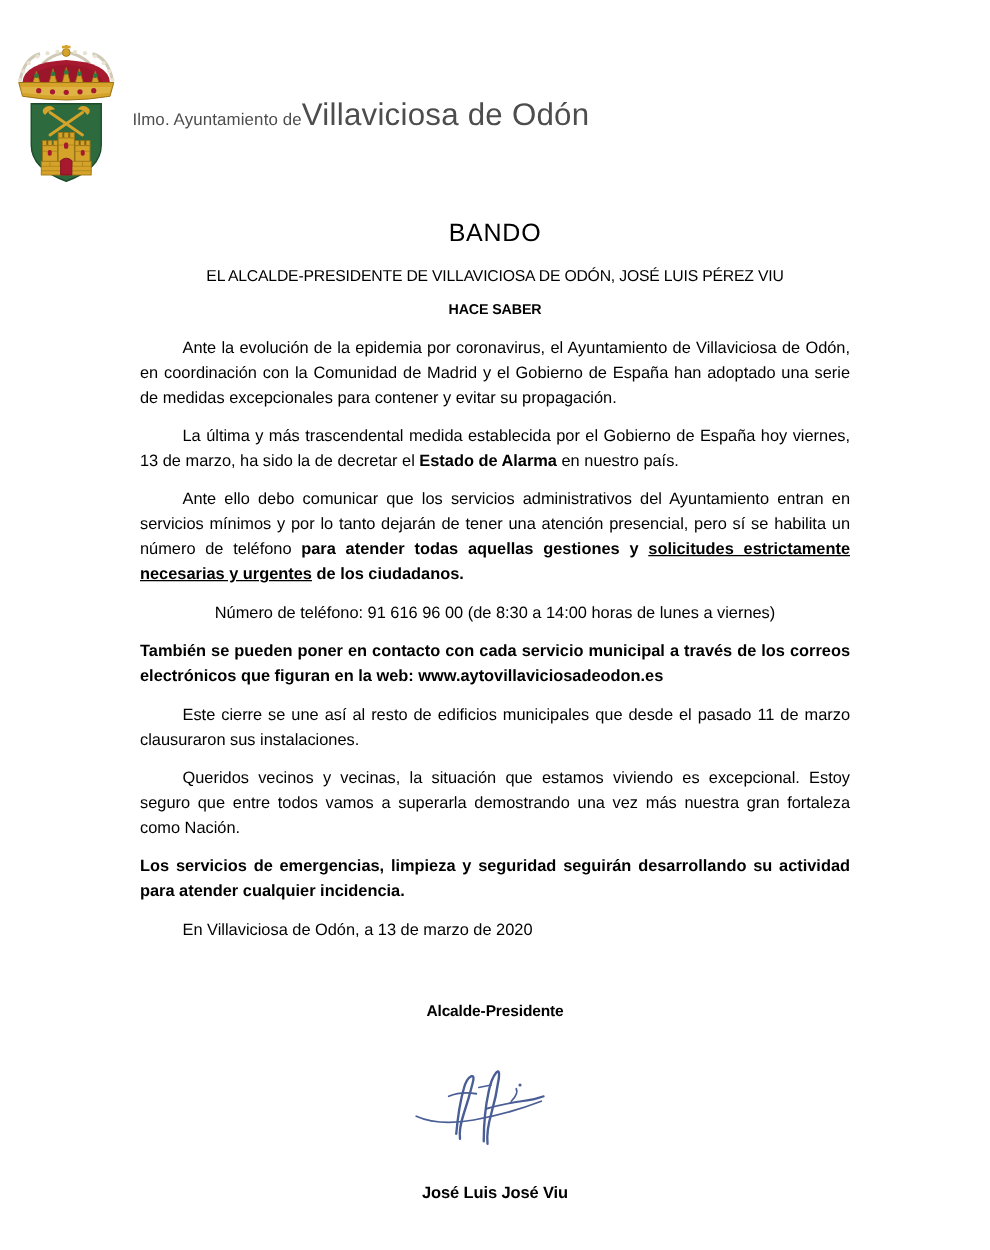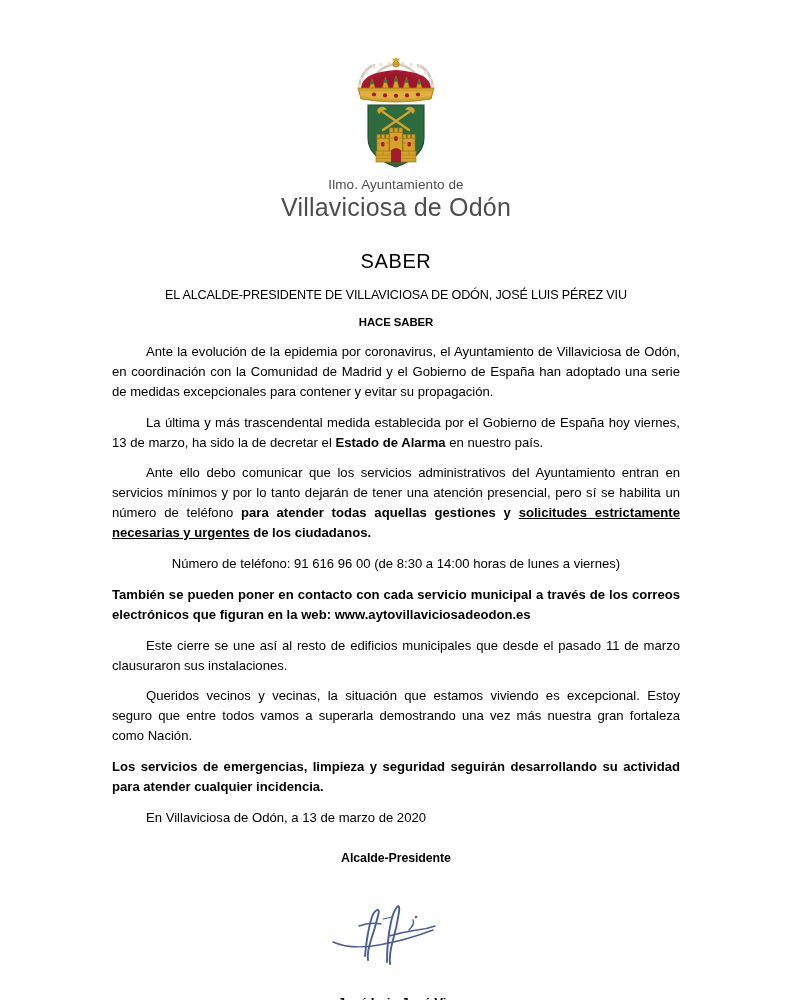--- a/index.html
+++ b/index.html
@@ -20,23 +20,23 @@
   .page {
     width: 792px;
     height: 1000px;
     background: #ffffff;
     position: relative;
     box-sizing: border-box;
   }
 
   
   .letterhead {
-    padding-top: 58px;
+    padding-top: 36px;
     display: flex;
-    flex-direction: column;
+    flex-direction: row;
     align-items: center;
   }
   .crest-wrap {
     width: 106px;
     height: 112px;
     display: block;
   }
   .crest-wrap svg { display: block; }
 
   .org-line1 {
@@ -103,21 +103,21 @@
     font-weight: bold;
     text-indent: 0;
     text-align: justify;
   }
   p.small-indent { text-indent: 34px; text-align: left; }
   .b { font-weight: bold; }
   .bu { font-weight: bold; text-decoration: underline; }
 
   
   .sign-block {
-    margin-top: 23px;
+    margin-top: 48px;
     display: flex;
     flex-direction: column;
     align-items: center;
     gap: 19px;
   }
   .sign-role {
     font-size: 12.4px;
     font-weight: bold;
     letter-spacing: -0.1px;
   }
@@ -245,21 +245,21 @@
           <rect x="64.6" y="84" width="3.2" height="4.6" rx="1.4"></rect>
           <rect x="51.2" y="78" width="3.4" height="5" rx="1.5"></rect>
         </g>
       </svg>
     </div>
 
     <div class="org-line1">Ilmo. Ayuntamiento de</div>
     <div class="org-line2">Villaviciosa de Odón</div>
   </div>
 
-  <div class="doc-title">SABER</div>
+  <div class="doc-title">BANDO</div>
   <div class="doc-subtitle">EL ALCALDE-PRESIDENTE DE VILLAVICIOSA DE ODÓN, JOSÉ LUIS PÉREZ VIU</div>
   <div class="doc-declare">HACE SABER</div>
 
   <div class="body-wrap">
 
     <p class="para indent">Ante la evolución de la epidemia por coronavirus, el Ayuntamiento de Villaviciosa de Odón, en coordinación con la Comunidad de Madrid y el Gobierno de España han adoptado una serie de medidas excepcionales para contener y evitar su propagación.</p>
 
     <p class="para indent"><span>La última y más trascendental medida establecida por el Gobierno de España hoy viernes, 13 de marzo, ha sido la de decretar el </span><span class="b">Estado de Alarma</span><span> en nuestro país.</span></p>
 
     <p class="para indent"><span>Ante ello debo comunicar que los servicios administrativos del Ayuntamiento entran en servicios mínimos y por lo tanto dejarán de tener una atención presencial, pero sí se habilita un número de teléfono </span><span class="b">para atender todas aquellas gestiones y </span><span class="bu">solicitudes estrictamente necesarias y urgentes</span><span class="b"> de los ciudadanos.</span></p>

